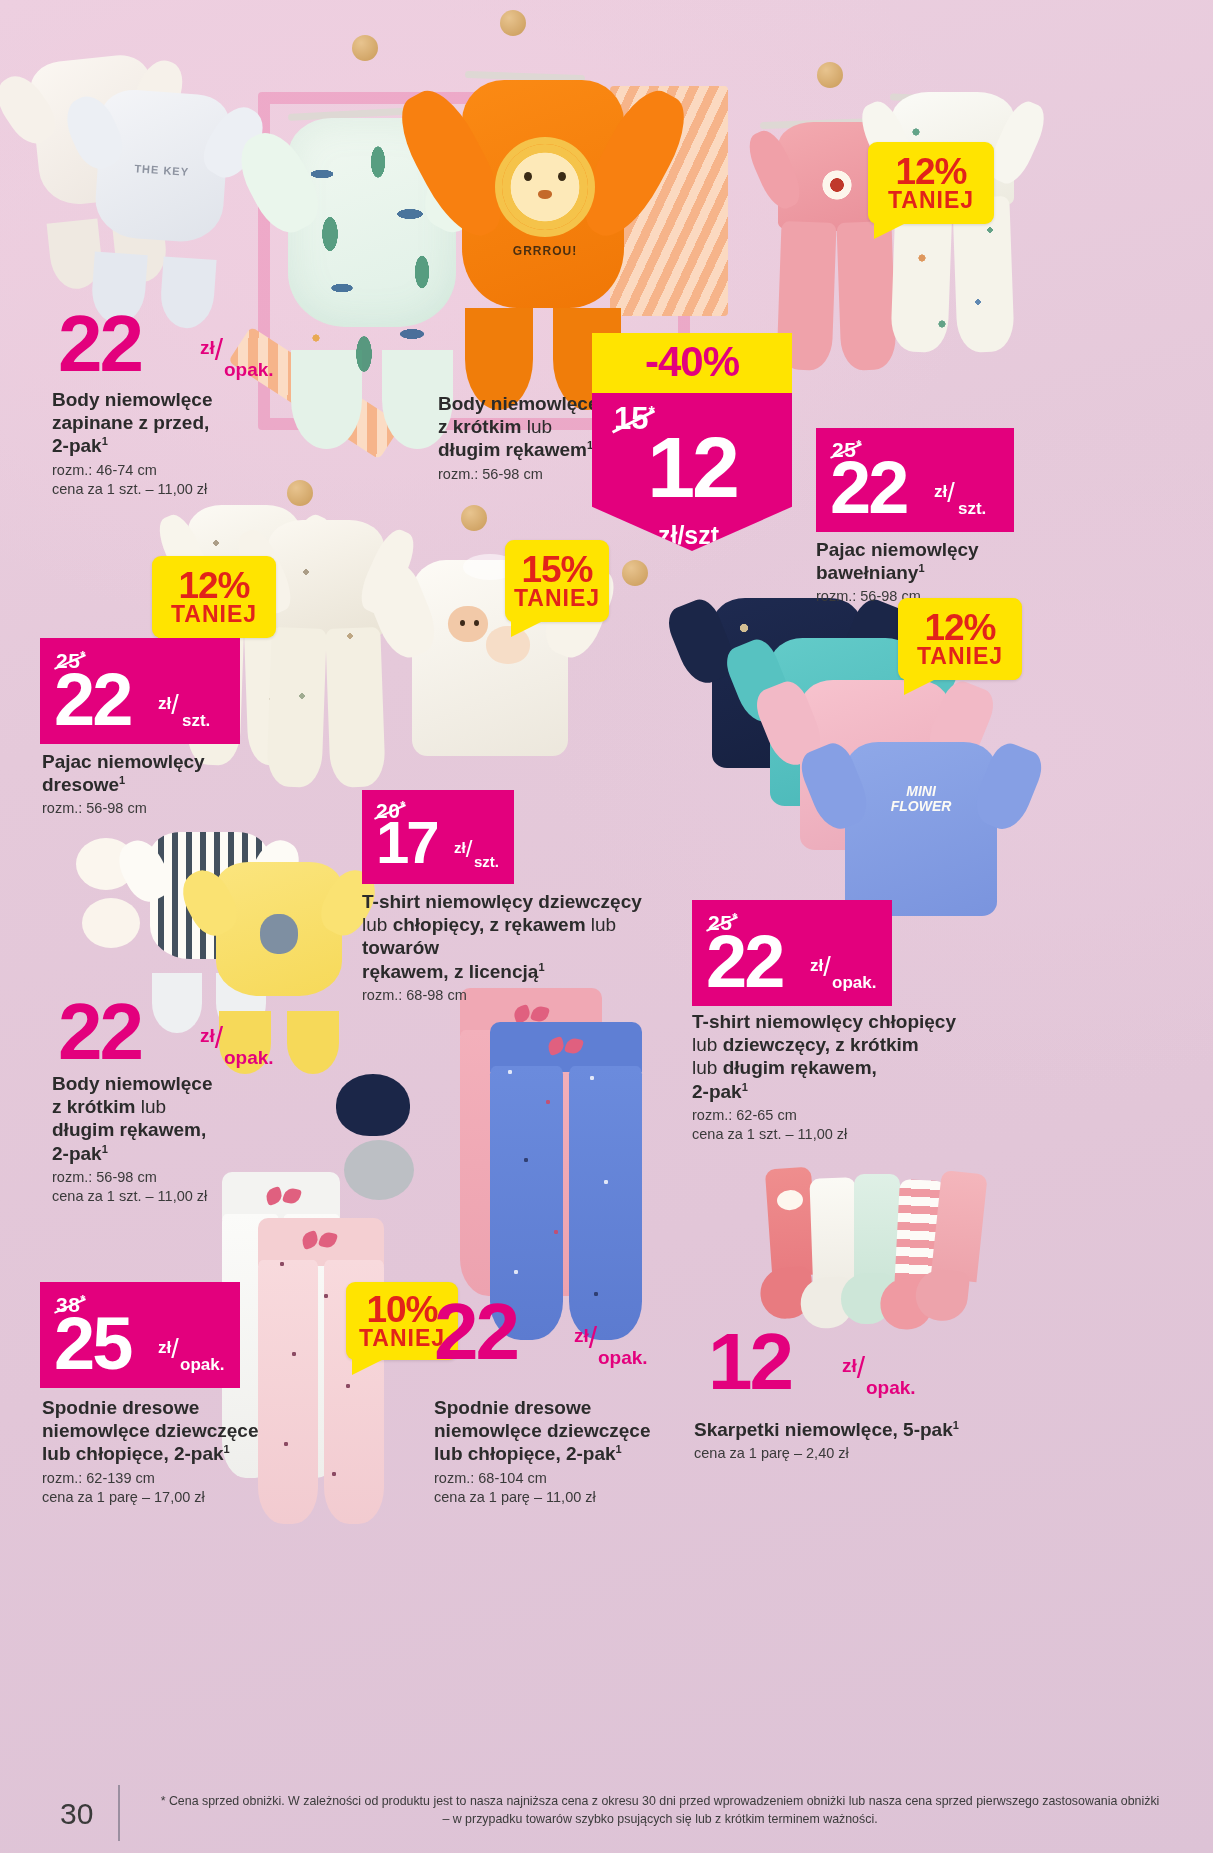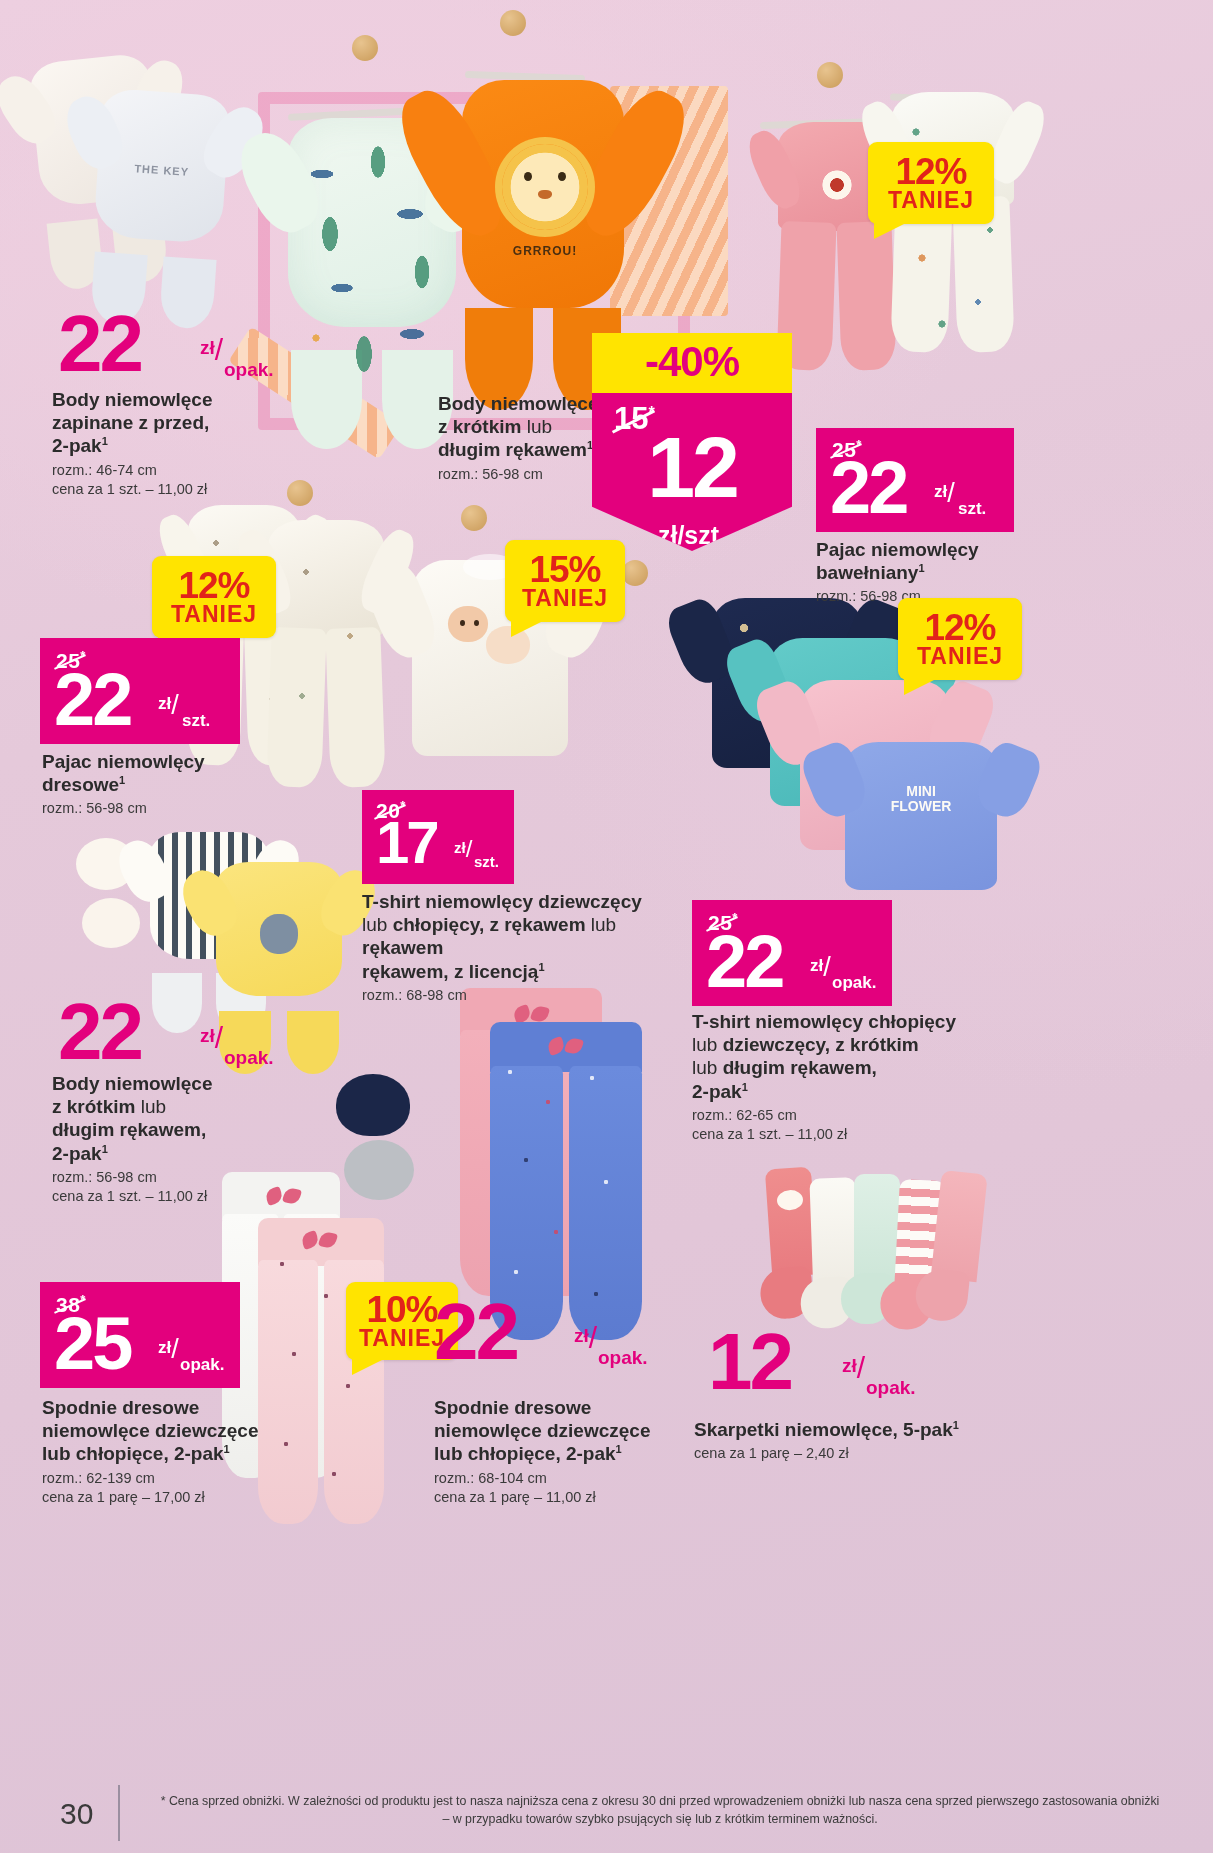--- a/index.html
+++ b/index.html
@@ -275,21 +275,21 @@
   <div class="tshirt" style="left:770px;top:638px;width:148px;height:168px;">
     <div class="ts-body" style="background:linear-gradient(160deg,#63cbc9,#49b7b8);"></div>
     <div class="ts-slv-l" style="background:#57c2c1;"></div>
     <div class="ts-slv-r" style="background:#57c2c1;"></div>
   </div>
   <div class="tshirt" style="left:800px;top:680px;width:150px;height:170px;">
     <div class="ts-body" style="background:linear-gradient(160deg,#f7c3ce,#eaa8b8);"></div>
     <div class="ts-slv-l" style="background:#f2b9c6;"></div>
     <div class="ts-slv-r" style="background:#f2b9c6;"></div>
   </div>
-  <div class="tshirt" style="left:845px;top:742px;width:152px;height:148px;">
+  <div class="tshirt" style="left:845px;top:742px;width:152px;height:174px;font-style:italic;">
     <div class="ts-body" style="background:linear-gradient(160deg,#8fa8e8,#7a94de);"></div>
     <div class="ts-slv-l" style="background:#869fe4;"></div>
     <div class="ts-slv-r" style="background:#869fe4;"></div>
     <div class="abs" style="left:20px;top:42px;width:112px;text-align:center;font-size:14px;font-weight:800;color:#fdfbf5;line-height:1.1;">MINI<br>FLOWER</div>
   </div>
 
   <div class="abs" style="left:76px;top:838px;width:60px;height:52px;border-radius:50%;background:#fbf6ee;"></div>
   <div class="abs" style="left:82px;top:898px;width:58px;height:50px;border-radius:50%;background:#faf4ec;"></div>
 
   <div class="body-suit" style="left:150px;top:832px;width:118px;height:176px;">
@@ -461,41 +461,41 @@
     </div>
   </div>
   <div class="desc" style="left:42px;top:750px;width:220px;">
     <div class="ttl">
       <span>Pajac niemowlęcy</span><br>
       <span>dresowe</span><sup class="fn">1</sup>
     </div>
     <div class="sub"><span>rozm.: 56-98 cm</span></div>
   </div>
 
-  <div class="taniej" style="left:505px;top:540px;width:120px;height:82px;">
+  <div class="taniej" style="left:505px;top:540px;width:104px;height:82px;">
     <span class="pct">15%</span>
     <span class="tn">TANIEJ</span>
   </div>
   <div class="tag" style="left:362px;top:790px;width:152px;height:94px;">
     <div class="old" style="left:14px;top:8px;">
       <span>20</span><sup>*</sup>
       <span class="strike"></span>
     </div>
     <div class="big" style="left:14px;top:28px;font-size:60px;">17</div>
     <div class="unit" style="left:92px;top:42px;font-size:15px;">
       <span class="zl"><span>zł</span><span style="font-size:24px;font-weight:400;position:relative;top:4px;">/</span></span>
     </div>
     <div class="unit" style="left:112px;top:64px;font-size:15px;">
       <span>szt.</span>
     </div>
   </div>
   <div class="desc" style="left:362px;top:890px;width:330px;">
     <div class="ttl">
       <span>T-shirt niemowlęcy dziewczęcy</span><br>
-      <span class="lt">lub </span><span>chłopięcy</span><span>, z rękawem </span><span class="lt">lub </span><span>rękawem</span><br>
+      <span class="lt">lub </span><span>chłopięcy</span><span>, z rękawem </span><span class="lt">lub </span><span>towarów</span><br>
       <span>rękawem, z licencją</span><sup class="fn">1</sup>
     </div>
     <div class="sub"><span>rozm.: 68-98 cm</span></div>
   </div>
 
   <div class="taniej" style="left:898px;top:598px;width:124px;height:82px;">
     <span class="pct">12%</span>
     <span class="tn">TANIEJ</span>
   </div>
   <div class="tag" style="left:692px;top:900px;width:200px;height:106px;">

